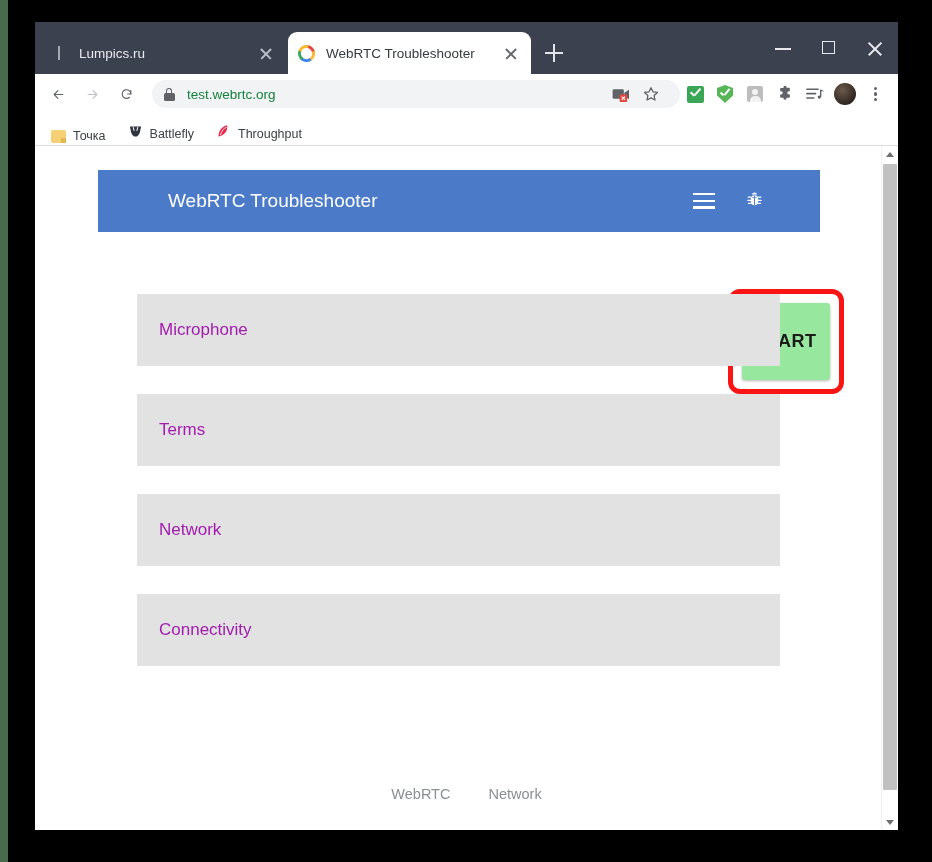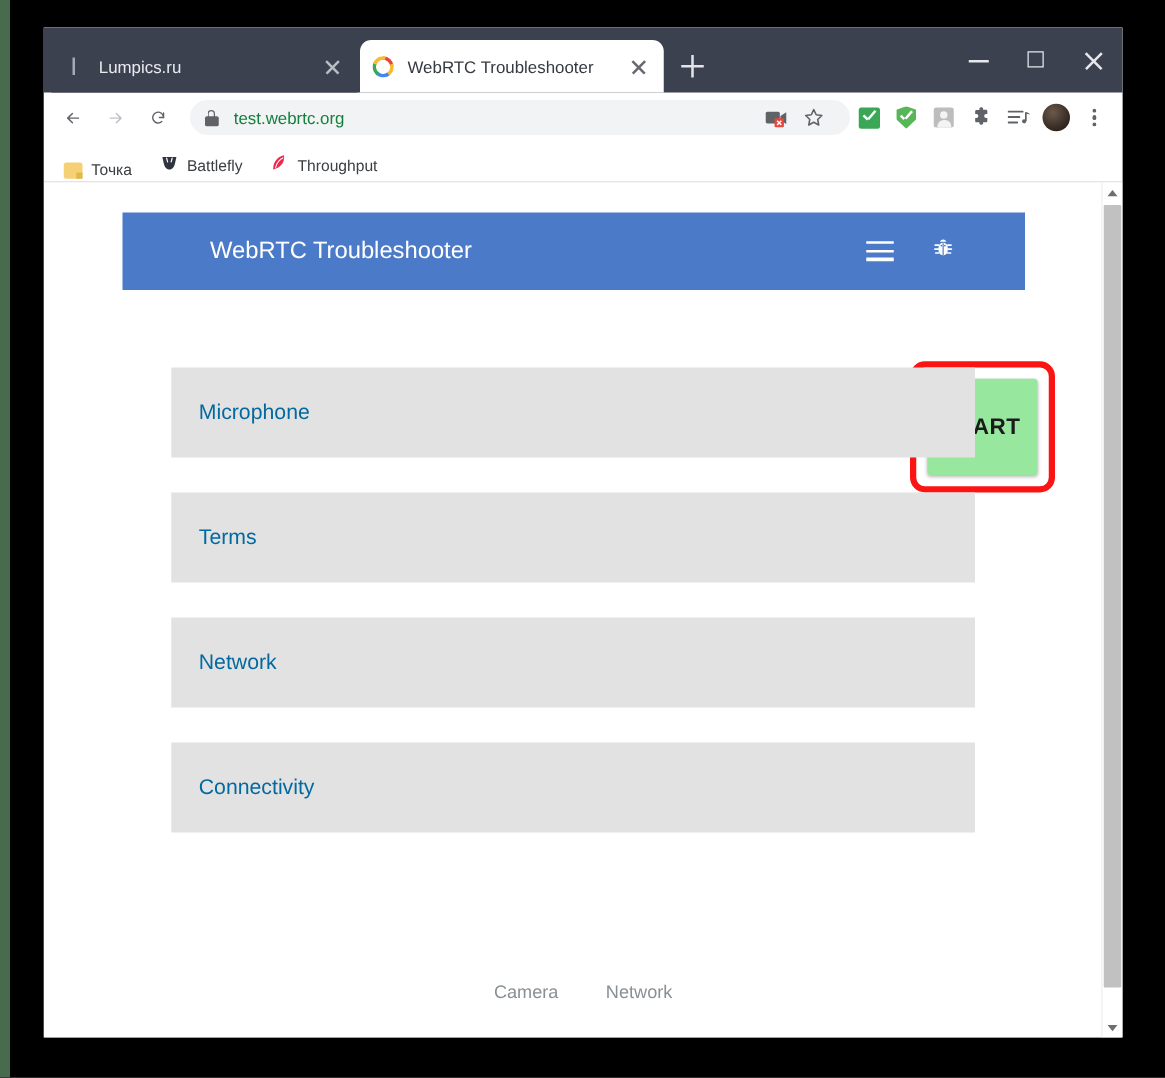--- a/index.html
+++ b/index.html
@@ -447,21 +447,21 @@
     background: #e2e2e2;
     margin-bottom: 28px;
     display: flex;
     align-items: center;
     padding-left: 22px;
     box-sizing: border-box;
     cursor: pointer;
   }
   .test-label {
     font-size: 17px;
-    color: #0369a1;
+    color: #a21caf;
   }
 
   .page-footer {
     position: absolute;
     left: 0; top: 640px;
     width: 100%;
     display: flex;
     justify-content: center;
     gap: 38px;
   }
@@ -690,21 +690,21 @@
         </div>
         <div class="test-row">
           <span class="test-label">Network</span>
         </div>
         <div class="test-row">
           <span class="test-label">Connectivity</span>
         </div>
       </div>
 
       <div class="page-footer">
-        <span class="footer-link">Camera</span>
+        <span class="footer-link">WebRTC</span>
         <span class="footer-link">Network</span>
       </div>
 
       <div class="scrollbar">
         <div class="sb-arrow up">
             <i></i>
           </div>
         <div class="sb-thumb"></div>
         <div class="sb-arrow down">
             <i></i>

